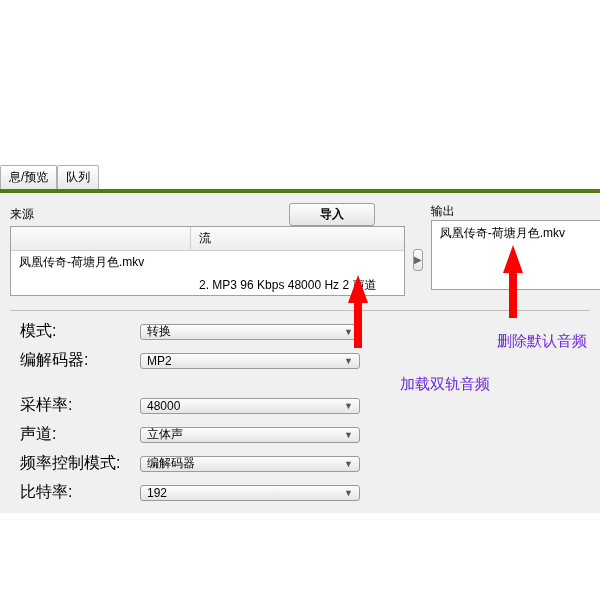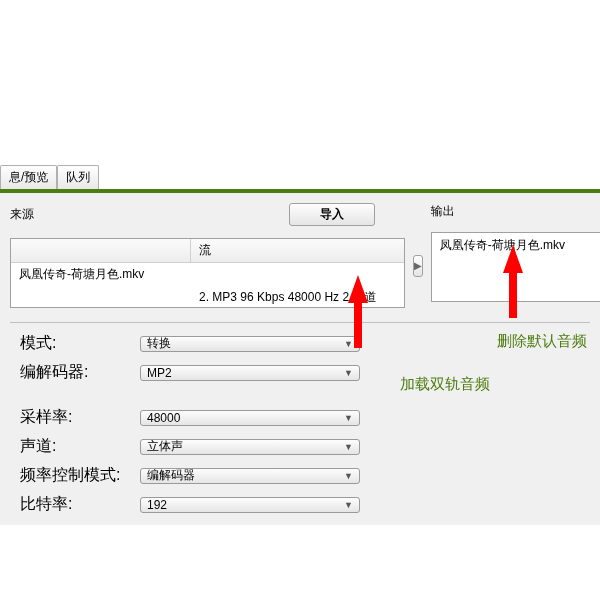--- a/index.html
+++ b/index.html
@@ -4,41 +4,41 @@
   <style>
     * { box-sizing: border-box; margin: 0; padding: 0; }
     body { font-family: "Microsoft YaHei", sans-serif; font-size: 12px; background: #fff; width: 600px; height: 600px; overflow: hidden; position: relative; }
     .top-blank { height: 165px; background: #fff; }
     .tabs { display: flex; border-bottom: 4px solid #4d7c0f; background: #fff; padding-left: 0; }
     .tab { padding: 3px 8px; background: linear-gradient(#fff, #e8e8e8); border: 1px solid #b0b0b0; border-bottom: none; margin-right: 0; font-size: 12px; cursor: pointer; border-radius: 2px 2px 0 0; }
     .content { background: #f0f0f0; padding: 10px 10px; }
     .panels { display: flex; gap: 8px; align-items: flex-start; }
     .panel-source { flex: 0 0 395px; }
     .panel-output { flex: 0 0 180px; }
-    .panel-header { display: flex; align-items: center; margin-bottom: 12px; gap: 21px; }
+    .panel-header { display: flex; align-items: center; margin-bottom: 0; gap: 21px; }
     .panel-title { font-size: 12px; flex: 1; }
     .import-btn { background: linear-gradient(#fdfdfd, #e5e5e5); border: 1px solid #a0a0a0; border-radius: 3px; padding: 2px 30px; font-size: 12px; cursor: pointer; margin-right: 30px; font-weight: bold; }
     .listbox { background: #fff; border: 1px solid #a0a0a0; height: 70px; overflow: auto; }
     .listbox-header { display: flex; border-bottom: 1px solid #d0d0d0; background: linear-gradient(#fbfbfb, #ededed); }
     .col-header { padding: 3px 8px; border-right: 1px solid #d0d0d0; font-size: 12px; }
     .col-header:first-child { width: 180px; }
     .col-header:last-child { flex: 1; border-right: none; }
     .listbox-row { display: flex; }
     .cell { padding: 3px 8px; font-size: 12px; white-space: nowrap; }
     .cell:first-child { width: 180px; }
     .cell:last-child { flex: 1; }
     .arrow-btn { width: 22px; height: 22px; background: linear-gradient(#fdfdfd, #e5e5e5); border: 1px solid #a0a0a0; border-radius: 3px; display: flex; align-items: center; justify-content: center; cursor: pointer; align-self: center; margin-top: 20px; font-size: 10px; color: #666; }
     .output-list { background: #fff; border: 1px solid #a0a0a0; height: 70px; padding: 4px 8px; font-size: 12px; }
     .divider { border-top: 1px solid #c0c0c0; margin: 14px 0 10px 0; }
     .form { display: grid; grid-template-columns: 120px 220px; row-gap: 8px; align-items: center; margin-left: 10px; }
     .form-label { font-size: 16px; }
     .select { background: linear-gradient(#fdfdfd, #e5e5e5); border: 1px solid #9a9a9a; border-radius: 3px; padding: 2px 6px; font-size: 12px; height: 16px; display: flex; align-items: center; justify-content: space-between; cursor: pointer; }
     .select-arrow { font-size: 9px; color: #555; }
     .form-spacer { height: 8px; grid-column: 1 / -1; }
-    .annotation { position: absolute; color: #4d7c0f; font-size: 15px; font-weight: normal; pointer-events: none; }
+    .annotation { position: absolute; color: #6d28d9; font-size: 15px; font-weight: normal; pointer-events: none; }
     .arrow-shape { position: absolute; pointer-events: none; }
     .arrow-shape .tri { width: 0; height: 0; border-left: 10px solid transparent; border-right: 10px solid transparent; border-bottom: 28px solid #ff0000; margin: 0 auto; }
     .arrow-shape .stem { width: 8px; height: 45px; background: #ff0000; margin: 0 auto; }
   </style>
 </head>
 <body>
 
 <div class="top-blank"></div>
 
 <div class="tabs">

